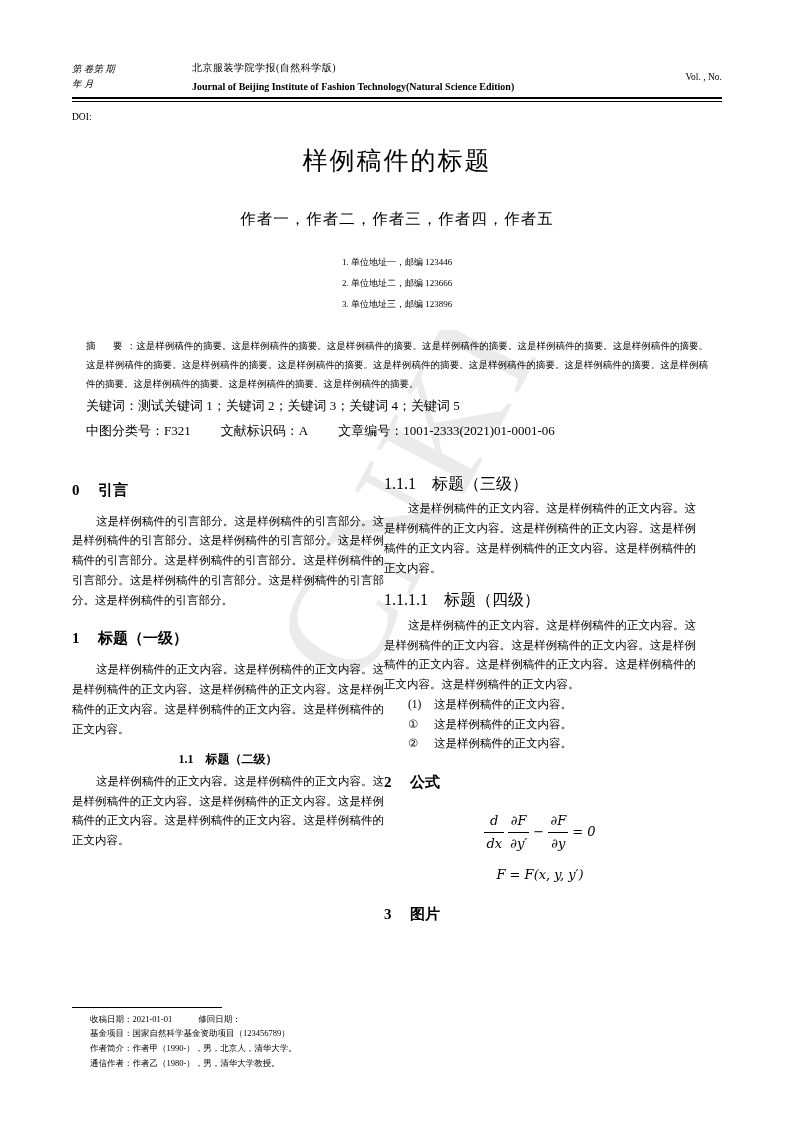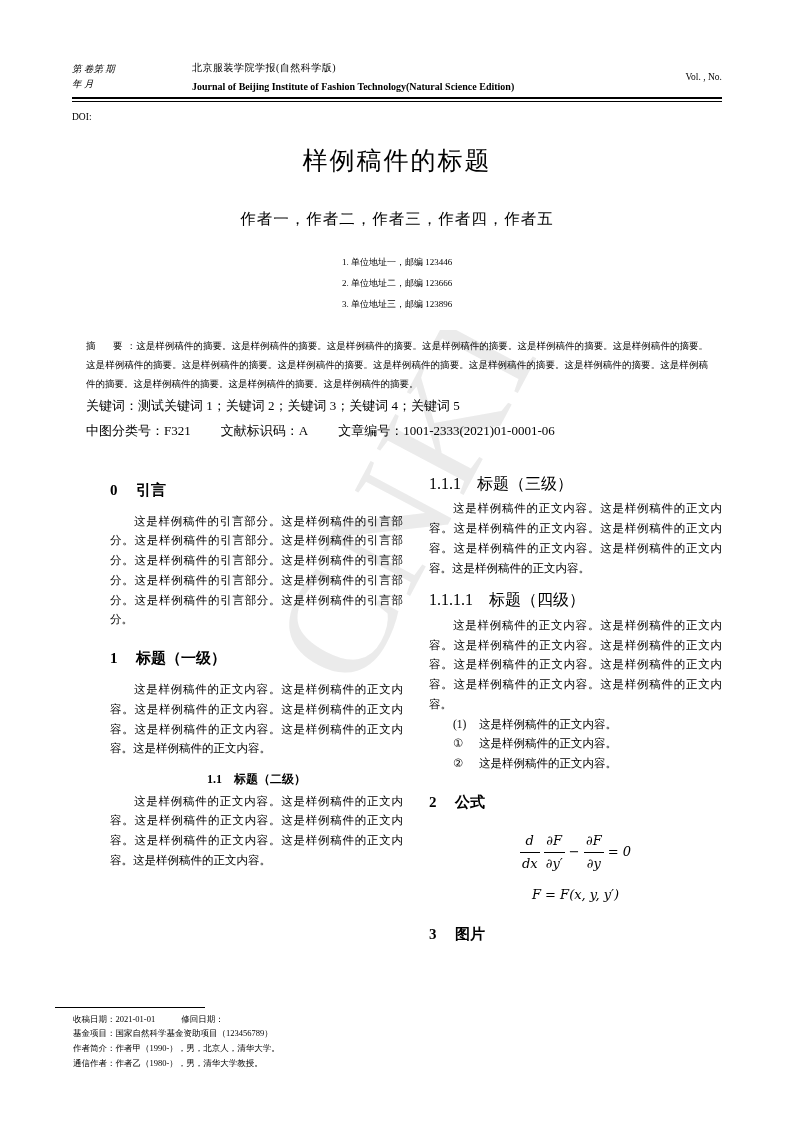--- a/index.html
+++ b/index.html
@@ -116,22 +116,20 @@
     font-size: 13px;
     line-height: 1.9;
     padding: 0 14px;
   }
   .clc span.gap { display: inline-block; width: 30px; }
 
   
   .cols {
     margin-top: 18px;
     display: flex;
-    gap: 26px;
-    margin-left: 38px;
   }
   .col {
     width: 312px;
     font-size: 11.5px;
     line-height: 1.72;
   }
   .h0, .h1 {
     font-size: 15px;
     font-weight: bold;
     margin: 16px 0 8px 0;
@@ -181,21 +179,21 @@
     text-align: center;
     margin-top: 8px;
     font-family: "DejaVu Serif", serif;
     font-style: italic;
     font-size: 13px;
   }
 
   
   .footnotes {
     position: absolute;
-    left: 55px;
+    left: 72px;
     bottom: 52px;
     width: 330px;
     z-index: 3;
   }
   .fn-rule {
     border-top: 1px solid #000;
     width: 150px;
     margin-bottom: 4px;
   }
   .fn-line {

